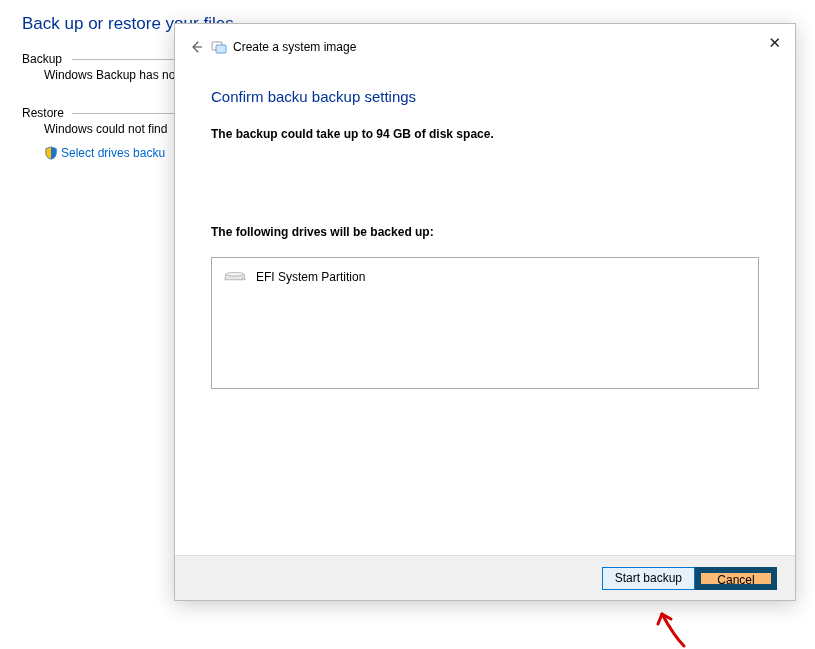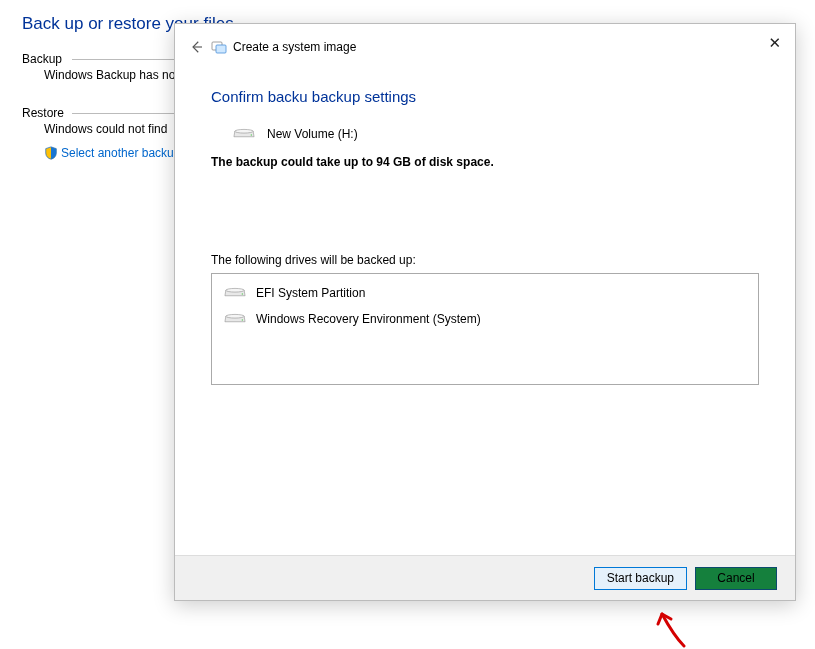--- a/index.html
+++ b/index.html
@@ -116,26 +116,27 @@
     .drive-icon {
       width: 22px; height: 14px;
     }
     .space-text {
       font-size: 12px;
       margin-bottom: 84px;
       font-weight: bold;
     }
     .drives-label {
       font-size: 12px;
-      margin-bottom: 6px;
+      margin-bottom: 18px;
+      font-weight: bold;
     }
     .drives-list {
       border: 1px solid #aaa;
       padding: 6px 0;
-      height: 112px;
+      height: 132px;
     }
     .drive-row {
       display: flex;
       align-items: center;
       gap: 10px;
       padding: 6px 12px;
       font-size: 12px;
     }
     .win-logo {
       width: 16px; height: 16px;
@@ -145,29 +146,28 @@
       bottom: 0;
       left: 0;
       right: 0;
       height: 45px;
       background: #f0f0f0;
       border-top: 1px solid #ddd;
       display: flex;
       justify-content: flex-end;
       align-items: center;
       padding-right: 18px;
-      gap: 8px;
     }
     .btn {
       min-width: 82px;
       height: 23px;
       font-size: 12px;
       font-family: inherit;
-      background: #15803d;
-      border: 1px solid #0c4a6e;
+      background: #fdba74;
+      border: 6px solid #0c4a6e;
       cursor: pointer;
       padding: 0 12px;
     }
     .btn-primary {
       border: 1px solid #0078d7;
       background: #e5f1fb;
     }
     .arrow-annotation {
       position: absolute;
       left: 654px;
@@ -191,21 +191,21 @@
 
   <div class="bg-restore">
     <div class="bg-section-label">Restore</div>
     <hr class="bg-section-hr">
     <div class="bg-line">Windows could not find</div>
     <a class="bg-link">
       <svg class="shield-icon" viewBox="0 0 16 16">
         <path d="M8 1 L14 3 V8 C14 12 11 14.5 8 15 C5 14.5 2 12 2 8 V3 Z" fill="#ffc107" stroke="#1565c0" stroke-width="0.8"></path>
         <path d="M8 1 L14 3 V8 C14 12 11 14.5 8 15 V1 Z" fill="#1976d2"></path>
       </svg>
-      <span>Select another backu</span>
+      <span>Select drives backu</span>
     </a>
   </div>
 </div>
 
 <div class="dialog">
   <div class="dialog-close">✕</div>
 
   <div class="dialog-header">
     <svg class="back-arrow" viewBox="0 0 24 24">
       <path d="M15 5 L8 12 L15 19" stroke="#555" stroke-width="1.5" fill="none"></path>
@@ -215,50 +215,34 @@
       <rect x="1" y="3" width="10" height="8" rx="1" fill="#fff" stroke="#888" stroke-width="0.8"></rect>
       <rect x="5" y="6" width="10" height="8" rx="1" fill="#cfe8ff" stroke="#4a90d9" stroke-width="0.8"></rect>
     </svg>
     <span class="dialog-title">Create a system image</span>
   </div>
 
   <div class="dialog-body">
     <div class="confirm-heading">Confirm backu backup settings</div>
 
 
-    <div class="location-row">
-      <svg class="drive-icon" viewBox="0 0 24 14">
-        <path d="M2 4 L22 4 L23 10 L1 10 Z" fill="#e8e8e8" stroke="#888" stroke-width="0.6"></path>
-        <ellipse cx="12" cy="4" rx="10" ry="2" fill="#f5f5f5" stroke="#888" stroke-width="0.6"></ellipse>
-        <circle cx="20" cy="8" r="0.8" fill="#6c6"></circle>
-      </svg>
-      <span>New Volume (H:)</span>
-    </div>
 
     <div class="space-text">The backup could take up to 94 GB of disk space.</div>
 
     <div class="drives-label">The following drives will be backed up:</div>
 
     <div class="drives-list">
       <div class="drive-row">
         <svg class="drive-icon" viewBox="0 0 24 14">
           <path d="M2 4 L22 4 L23 10 L1 10 Z" fill="#e8e8e8" stroke="#888" stroke-width="0.6"></path>
           <ellipse cx="12" cy="4" rx="10" ry="2" fill="#f5f5f5" stroke="#888" stroke-width="0.6"></ellipse>
           <circle cx="20" cy="8" r="0.8" fill="#6c6"></circle>
         </svg>
         <span>EFI System Partition</span>
       </div>
-      <div class="drive-row">
-        <svg class="drive-icon" viewBox="0 0 24 14">
-          <path d="M2 4 L22 4 L23 10 L1 10 Z" fill="#e8e8e8" stroke="#888" stroke-width="0.6"></path>
-          <ellipse cx="12" cy="4" rx="10" ry="2" fill="#f5f5f5" stroke="#888" stroke-width="0.6"></ellipse>
-          <circle cx="20" cy="8" r="0.8" fill="#6c6"></circle>
-        </svg>
-        <span>Windows Recovery Environment (System)</span>
-      </div>
     </div>
   </div>
 
   <div class="dialog-footer">
     <button class="btn btn-primary">Start backup</button>
     <button class="btn">Cancel</button>
   </div>
 </div>
 
 <svg class="arrow-annotation" viewBox="0 0 40 40">

